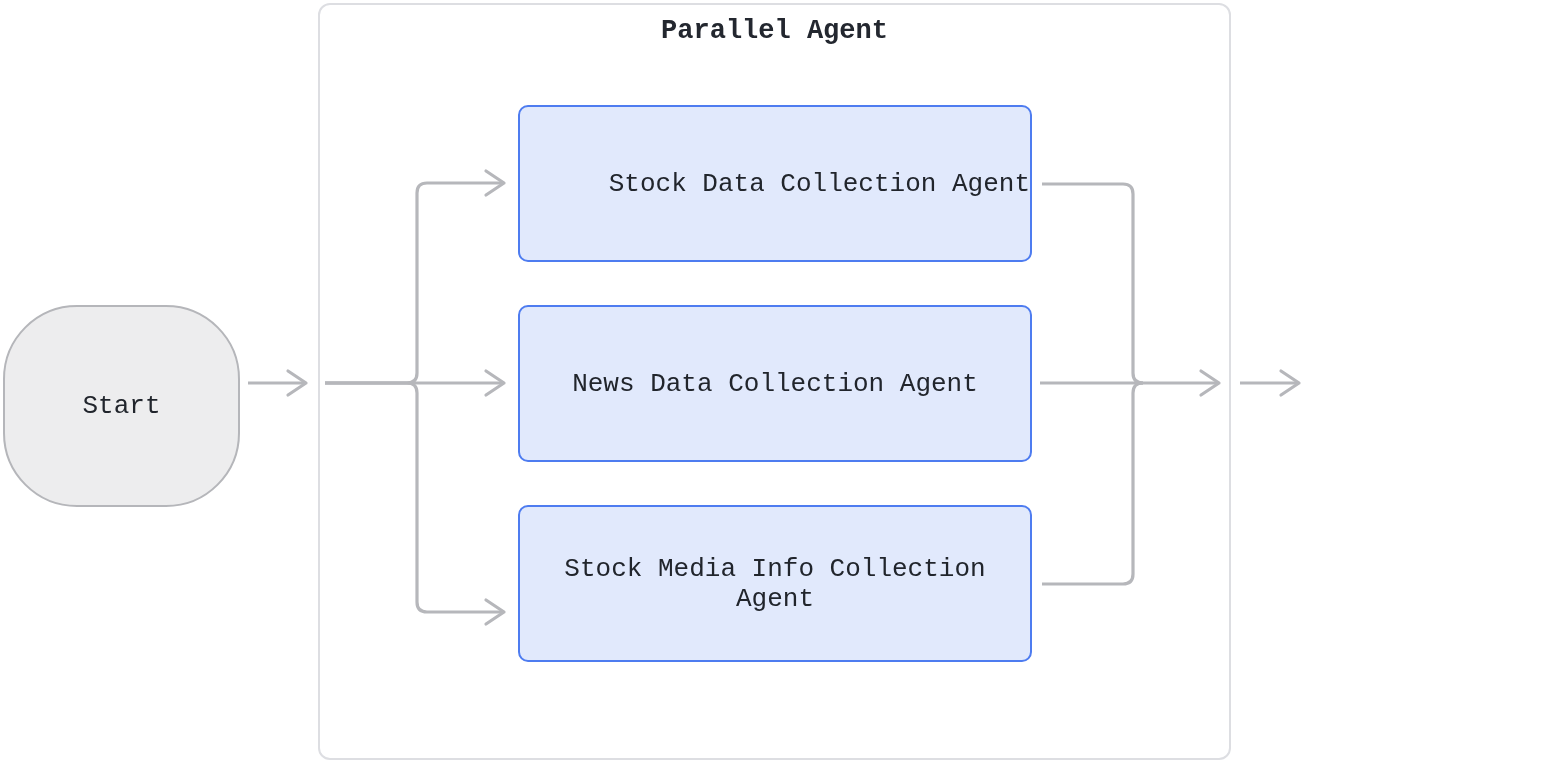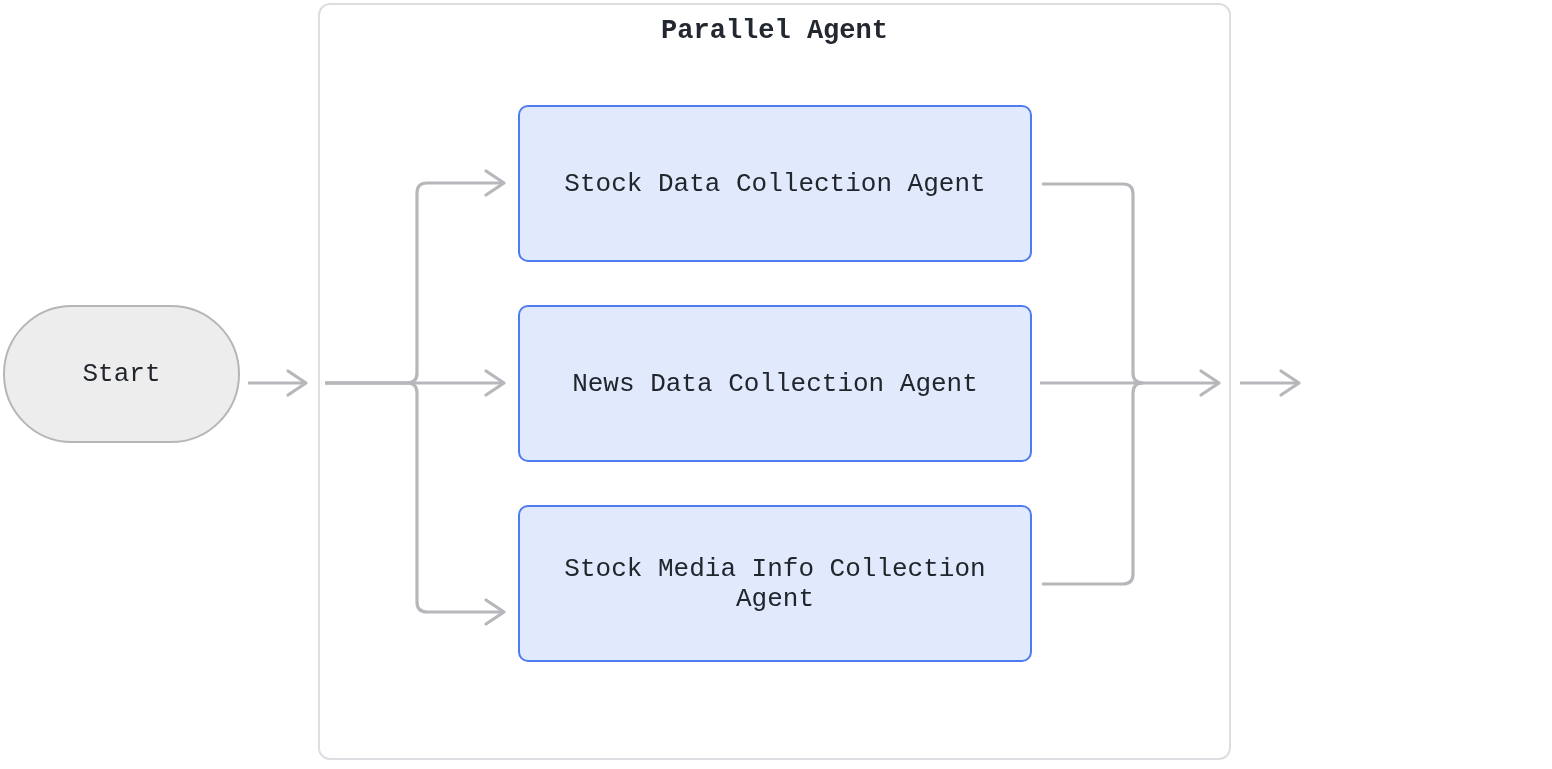--- a/index.html
+++ b/index.html
@@ -21,21 +21,21 @@
     box-sizing: border-box;
     display: flex;
     align-items: center;
     justify-content: center;
     font-size: 26px;
     color: #21252c;
     text-align: center;
   }
   .terminal {
     width: 237px;
-    height: 138px;
+    height: 202px;
     background: #ededee;
     border: 2.8px solid #b5b6ba;
     border-radius: 74px;
   }
   #start-node { left: 3px;    top: 305px; }
   #end-node   { left: 1312px; top: 305px; }
   .group {
     position: absolute;
     left: 318px;
     top: 3px;
@@ -57,21 +57,21 @@
     color: #23272f;
   }
   .agent {
     left: 518px;
     width: 514px;
     height: 157px;
     background: #e1e9fc;
     border: 2.8px solid #4e7cf0;
     border-radius: 10px;
   }
-  #agent-stock  { top: 105px; }
+  #agent-stock  { top: 105px; justify-content: flex-end; }
   #agent-news   { top: 305px; }
   #agent-social { top: 505px; }
   #edges {
     position: absolute;
     left: 0;
     top: 0;
     pointer-events: none;
   }
   .edge {
     stroke: #b6b7bb;

